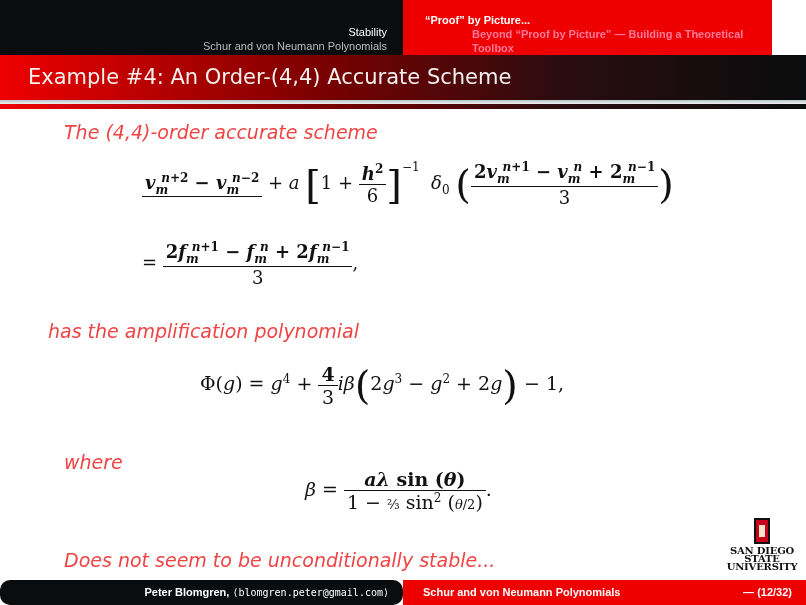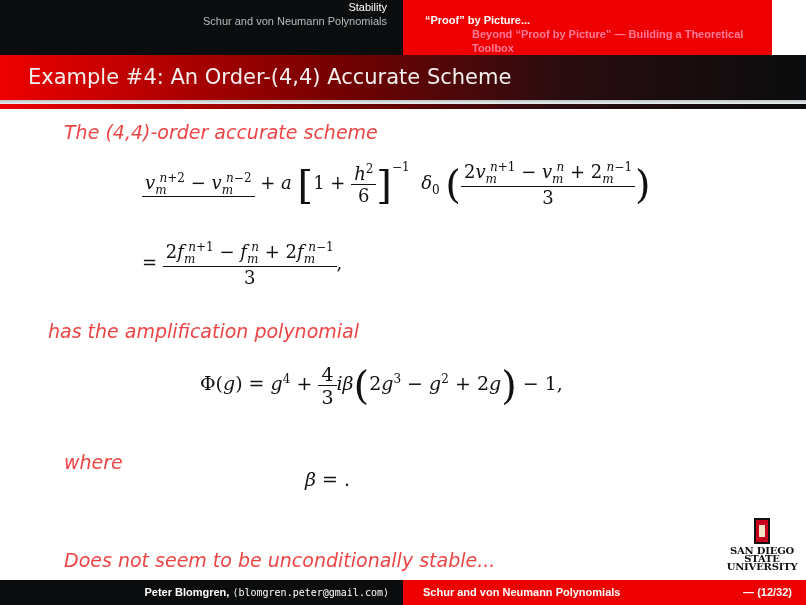--- a/index.html
+++ b/index.html
@@ -1,40 +1,40 @@
 <!DOCTYPE html>
 <html><head>
 <meta charset="utf-8">
 <style>
   html, body { margin:0; padding:0; }
   body { width:806px; height:605px; position:relative; overflow:hidden; background:#ffffff;
          font-family:"DejaVu Sans", sans-serif; color:#111; }
   .headline { position:absolute; left:0; top:0; width:806px; height:55px; display:flex; }
-  .hl-left { width:403px; height:55px; background:#0a0c0d; text-align:right; box-sizing:border-box; padding-right:16px; padding-top:0;
+  .hl-left { width:403px; height:55px; background:#0a0c0d; text-align:right; box-sizing:border-box; padding-right:16px; padding-top:25px;
              font-family:"Liberation Sans", sans-serif; font-size:11px; line-height:14px; }
   .hl-right { width:369px; height:55px; background:#ee0000; box-sizing:border-box; padding-left:22px; padding-top:13px;
              font-family:"Liberation Sans", sans-serif; font-size:11px; line-height:14px; }
   .hl-left .cur { color:#ffffff; }
   .hl-left .sub { color:#b8bcbc; }
   .hl-right .cur { color:#ffffff; font-weight:bold; }
   .hl-right .sub { color:#ff7a9a; font-weight:bold;padding-left:47px; }
   .frametitle { position:absolute; left:0; top:55px; width:806px; height:54px;
                 background:linear-gradient(to right, #ee0000 0%, #7a0000 40%, #2a0d10 70%, #0a0c0d 100%);
                 color:#f4f0f0; font-size:21px; line-height:45px; box-sizing:border-box; padding-left:28px; }
   .title-shadow { position:absolute; left:0; top:100px; width:806px; height:4px; background:linear-gradient(#b7c4c4,#f0f2f2); }
   .body-text { position:absolute; font-size:19px; color:#ef4444;font-style:italic; }
   .math { position:absolute; font-family:"DejaVu Serif", serif; font-size:18px; color:#111; white-space:nowrap; }
   .math i { font-style:italic; }
   .frac { display:inline-block; vertical-align:middle; text-align:center; }
-  .frac .num { display:block; border-bottom:1px solid #111; padding:0 3px; }
+  .frac .num { display:block; border-bottom:1px solid #111; padding:0 3px;font-weight:bold; }
   .frac .den { display:block; padding:0 3px; }
   sup, sub { font-size:12px; }
   .big { font-size:40px; vertical-align:middle; font-weight:200; }
   .footline { position:absolute; left:0; top:580px; width:806px; height:25px; display:flex; font-family:"Liberation Sans", sans-serif; font-size:11px; }
-  .fl-left { width:403px; background:#0a0c0d; color:#fff; text-align:right; box-sizing:border-box; padding-right:14px; line-height:25px; font-weight:bold; }
+  .fl-left { width:403px; background:#0a0c0d; color:#fff; text-align:right; box-sizing:border-box; padding-right:14px; line-height:25px; font-weight:bold;border-radius:10px; }
   .fl-left .mono { font-family:"DejaVu Sans Mono", monospace; font-weight:normal; font-size:10px; }
   .fl-right { width:403px; background:#ee0000; color:#fff; display:flex; justify-content:space-between; box-sizing:border-box; padding:0 14px 0 20px; line-height:25px; font-weight:bold; }
   .logo { position:absolute; left:726px; top:518px; width:72px; height:56px; text-align:center; }
   .logo-shield { width:16px; height:26px; margin:0 auto; background:#c8001e; border:2px solid #111; position:relative; box-sizing:border-box; }
   .logo-shield:after { content:""; position:absolute; left:3px; top:5px; width:6px; height:12px; background:#f3e6c8; }
   .logo-text { font-family:"DejaVu Serif", serif; font-size:10px; font-weight:bold; color:#111; line-height:8px; margin-top:3px; letter-spacing:-0.2px; }
 </style>
 </head>
 <body>
 
@@ -66,21 +66,21 @@
 
 <div class="body-text" style="left:48px;top:320px;">has the amplification polynomial</div>
 
 <div class="math" style="left:200px;top:362px;font-size:19px;">
   Φ(<i>g</i>) = <i>g</i><sup>4</sup> + <span class="frac"><span class="num" style="border:none">4</span><span class="den" style="border-top:1px solid #111">3</span></span><i>iβ</i><span class="big">(</span>2<i>g</i><sup>3</sup> − <i>g</i><sup>2</sup> + 2<i>g</i><span class="big">)</span> − 1,
 </div>
 
 <div class="body-text" style="left:64px;top:451px;">where</div>
 
 <div class="math" style="left:305px;top:468px;font-size:19px;">
-  <i>β</i> = .
+  <i>β</i> = <span class="frac"><span class="num"><i>aλ</i> sin (<i>θ</i>)</span><span class="den">1 − <span style="font-size:13px">⅔</span> sin<sup>2</sup> (<span style="font-size:13px"><i>θ</i>/2</span>)</span></span>.
 </div>
 
 <div class="body-text" style="left:64px;top:549px;">Does not seem to be unconditionally stable...</div>
 
 <div class="logo">
   <div class="logo-shield"></div>
   <div class="logo-text">SAN DIEGO STATE</div>
   <div class="logo-text" style="margin-top:0">UNIVERSITY</div>
 </div>
 

